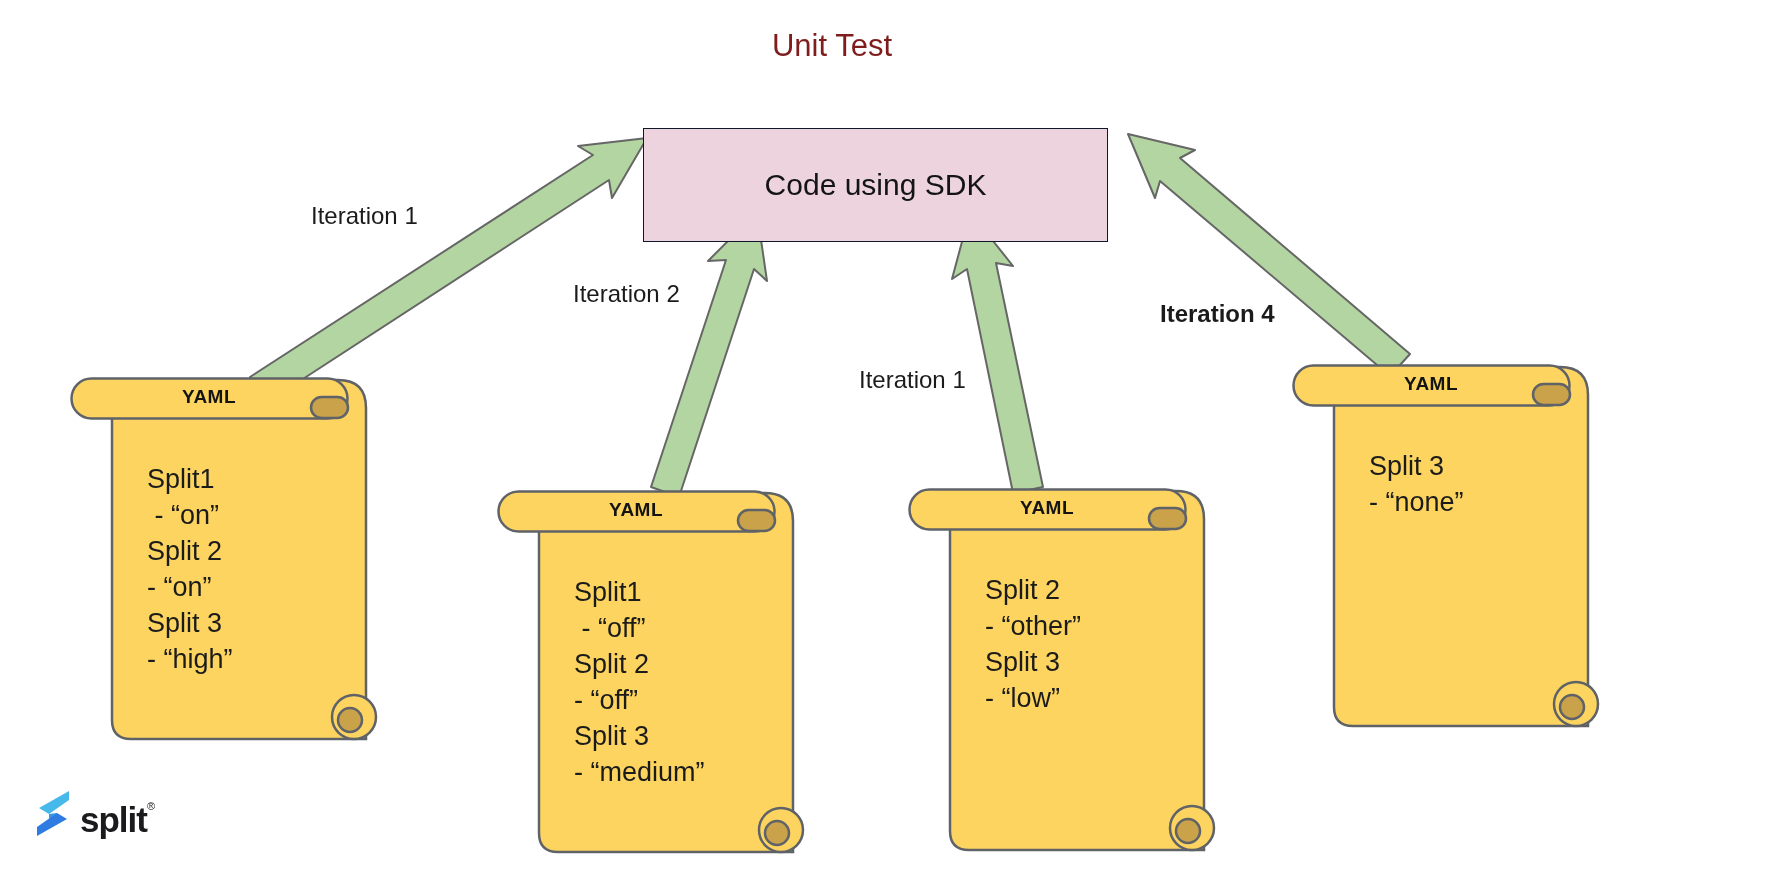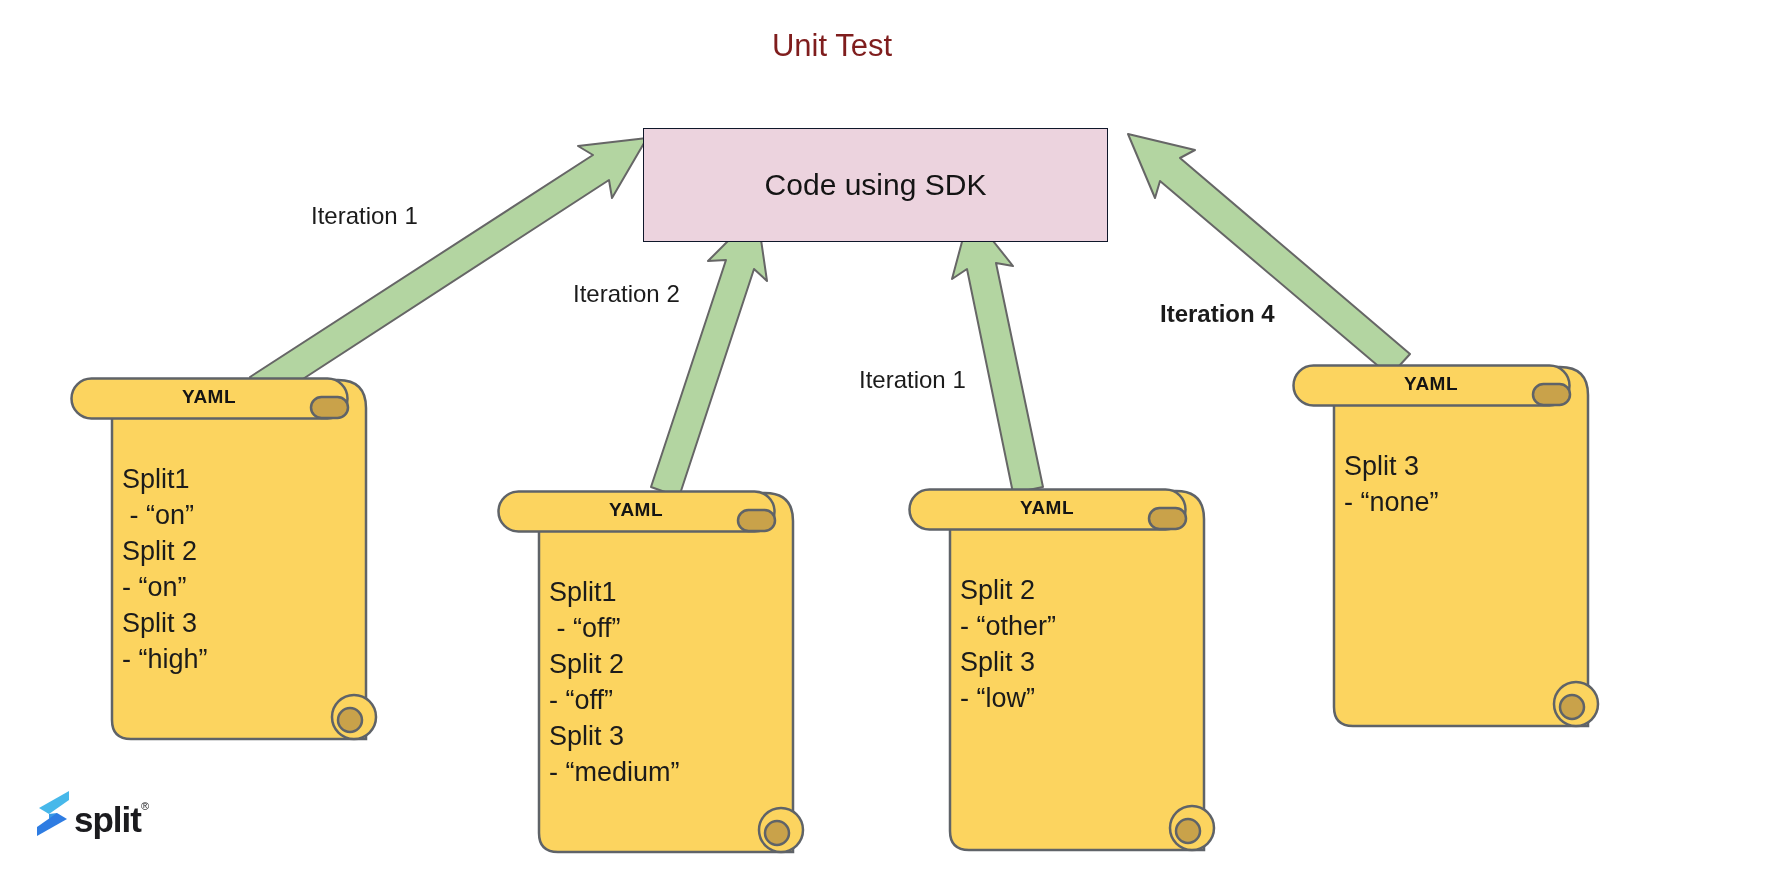--- a/index.html
+++ b/index.html
@@ -31,27 +31,27 @@
   #scroll-1{left:70px; top:377px;}
   #scroll-2{left:497px;top:490px;}
   #scroll-3{left:908px;top:488px;}
   #scroll-4{left:1292px;top:364px;}
   .scroll svg{position:absolute;left:0;top:0;}
   .yaml-label{
     position:absolute;left:0;top:9px;width:278px;text-align:center;
     font-size:19px;font-weight:bold;color:#141414;letter-spacing:.5px;
   }
   .scroll-body-text{
-    position:absolute;left:52px;top:84px;width:240px;
+    position:absolute;left:77px;top:84px;width:240px;
     font-size:27px;line-height:36px;white-space:pre-wrap;color:#1b1b1b;
   }
   
   #arrows{left:0;top:0;pointer-events:none;}
   
-  .logo{left:36px;top:784px;display:flex;align-items:center;gap:4px;}
+  .logo{left:36px;top:784px;display:flex;align-items:center;gap:10px;}
   .logo-text{
     font-size:35px;font-weight:bold;color:#1b1b1e;letter-spacing:-1px;
     line-height:45px;
   }
   .logo-reg{font-size:11px;vertical-align:22px;font-weight:normal;}
 </style>
 </head>
 <body>
 
 <svg width="0" height="0" style="position:absolute" aria-hidden="true">

